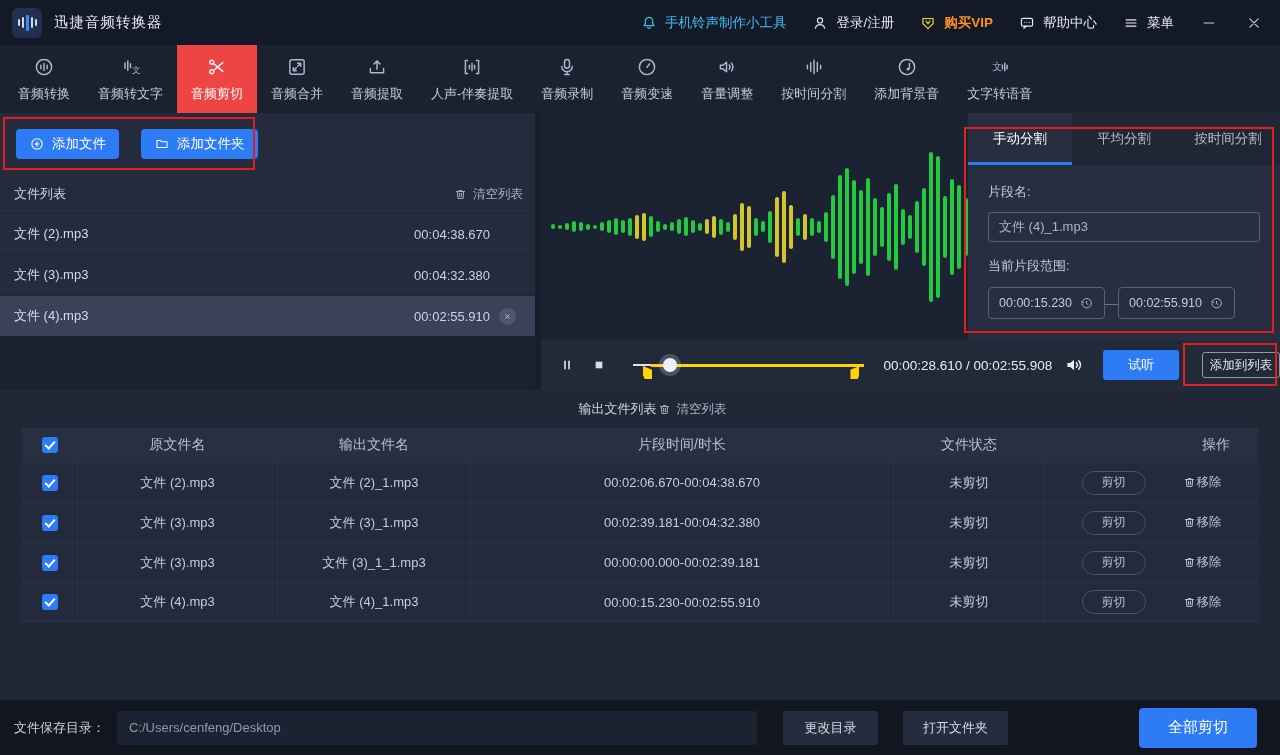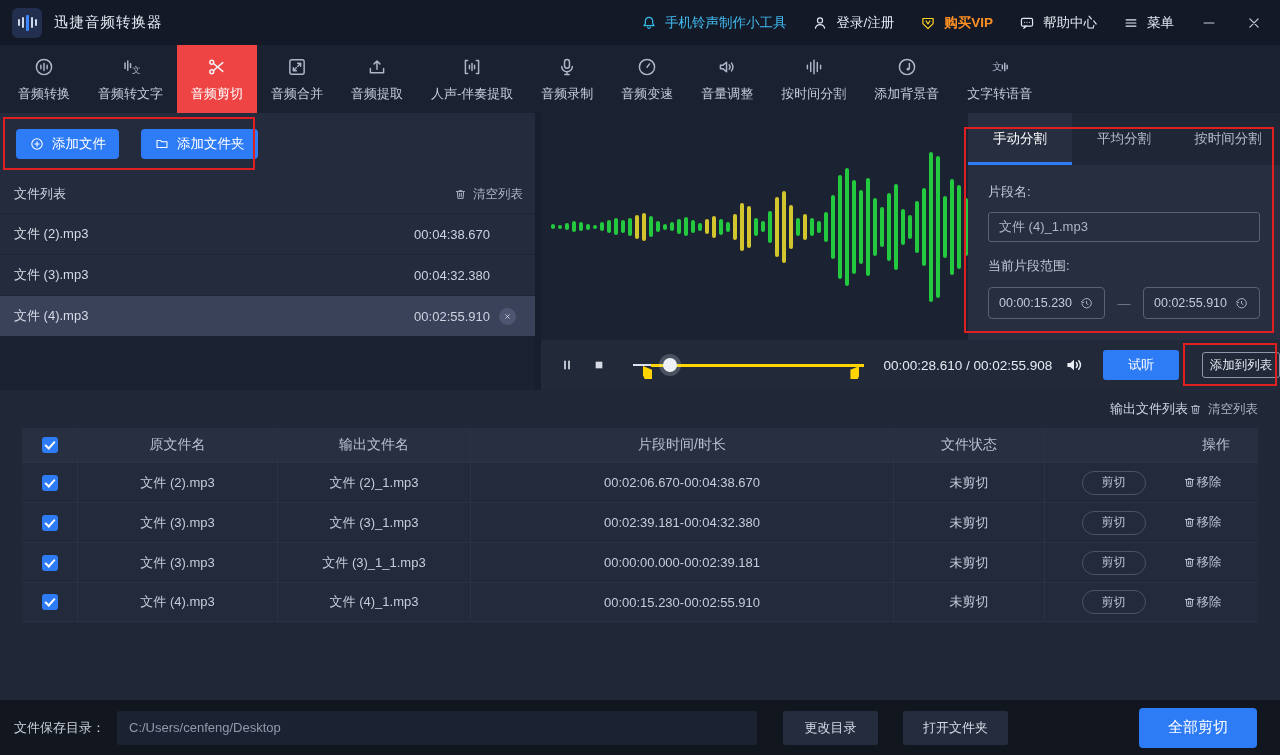--- a/index.html
+++ b/index.html
@@ -93,35 +93,35 @@
   .rp-tab { flex:1; display:flex; align-items:center; justify-content:center; position:relative;
     font-size:13.5px; color:#b6bdcb; }
   .rp-tab.active { background:#262e3f; color:#fff; }
   .rp-tab.active::after { content:""; position:absolute; left:0; right:0; bottom:0; height:3px; background:#2e7bf6; }
   .rp-body { padding:18px 20px 0; }
   .rp-label { font-size:13px; color:#c3cad8; }
   .seg-input { margin-top:11px; width:272px; height:30px; background:transparent;
     border:1px solid #596175; border-radius:3px; color:#aeb5c6; font-size:13px; padding:0 10px;
     font-family:inherit; }
   .range-label { margin-top:15px; }
-  .range-row { margin-top:12px; display:flex; align-items:center; justify-content:space-between; }
+  .range-row { margin-top:12px; display:flex; align-items:center; justify-content:flex-start; }
   .time-box { width:117px; height:32px; border:1px solid #596175; border-radius:4px;
     display:flex; align-items:center; justify-content:center; gap:7px; font-size:12.5px; color:#c3cad8; }
   .time-box .icon { width:15px; height:15px; color:#aab1c2; }
   .range-dash { color:#767e92; }
 
   
   .redbox { position:absolute; border:2px solid #e02020; z-index:30; pointer-events:none; }
   .rb1 { left:3px; top:117px; width:252px; height:53px; }
   .rb2 { left:964px; top:127px; width:310px; height:206px; }
   .rb3 { left:1183px; top:343px; width:94px; height:43px; }
 
   
   .output { position:absolute; left:0; top:390px; width:1280px; height:310px; background:#202837; }
-  .out-header { height:38px; display:flex; align-items:center; justify-content:flex-end;
+  .out-header { height:38px; display:flex; align-items:center; justify-content:center;
     padding:0 22px 0 15px; color:#ccd3e0;margin-left:32px; }
   .table { margin:0 22px; }
   .thead { height:34px; background:#272f41; display:flex; align-items:center;
     font-size:14px; color:#b8c0d1; }
   .trow { height:40px; display:flex; align-items:center; background:#222a3b;
     border-top:1px solid #2a3244; color:#c6cdda; }
   .trow:last-child { border-bottom:1px solid #2a3244; }
   .cell { display:flex; align-items:center; justify-content:center; height:100%;
     border-right:1px solid #2a3244; overflow:hidden; white-space:nowrap; }
   .c0 { width:56px; } .c1 { width:200px; } .c2 { width:193px; } .c3 { width:423px; }

